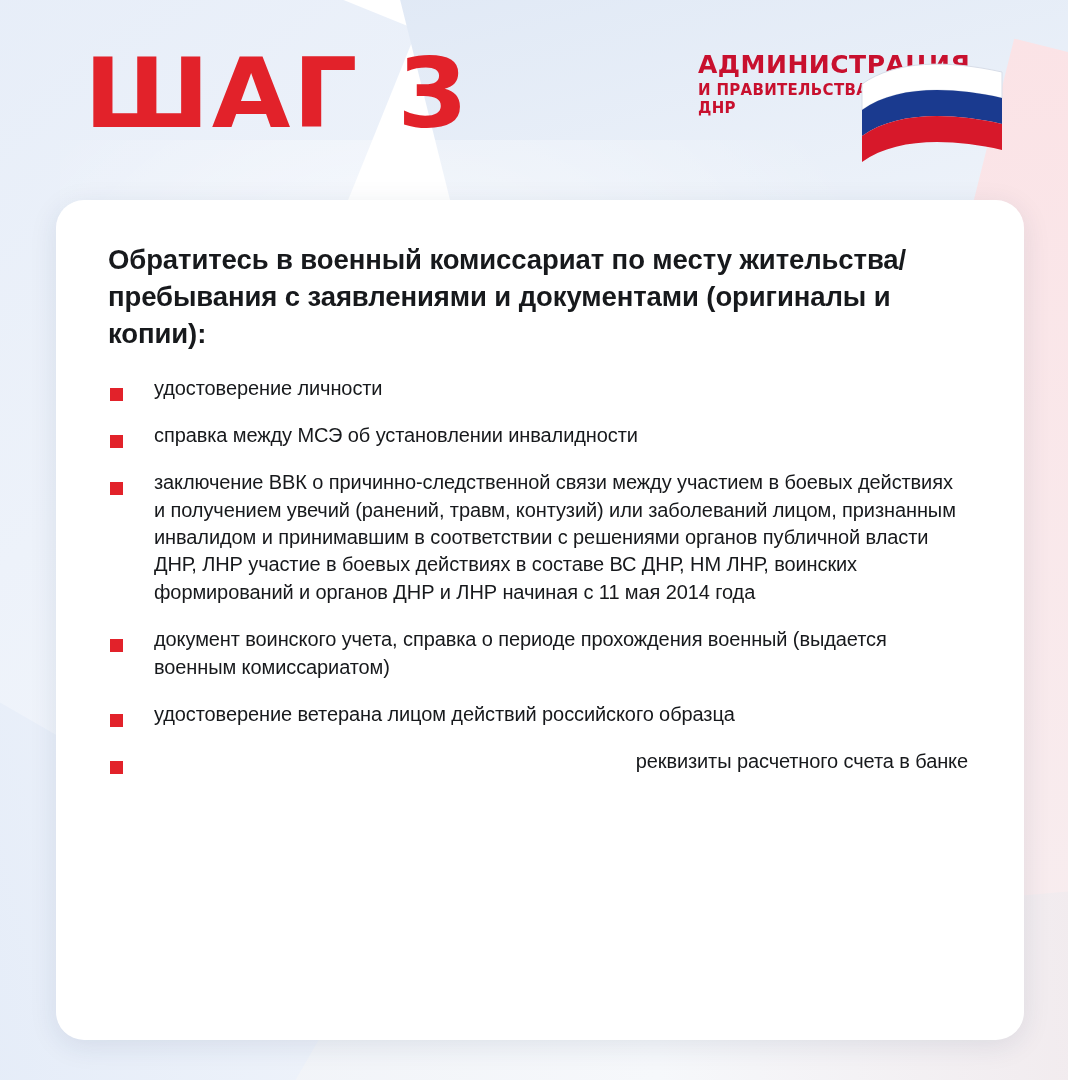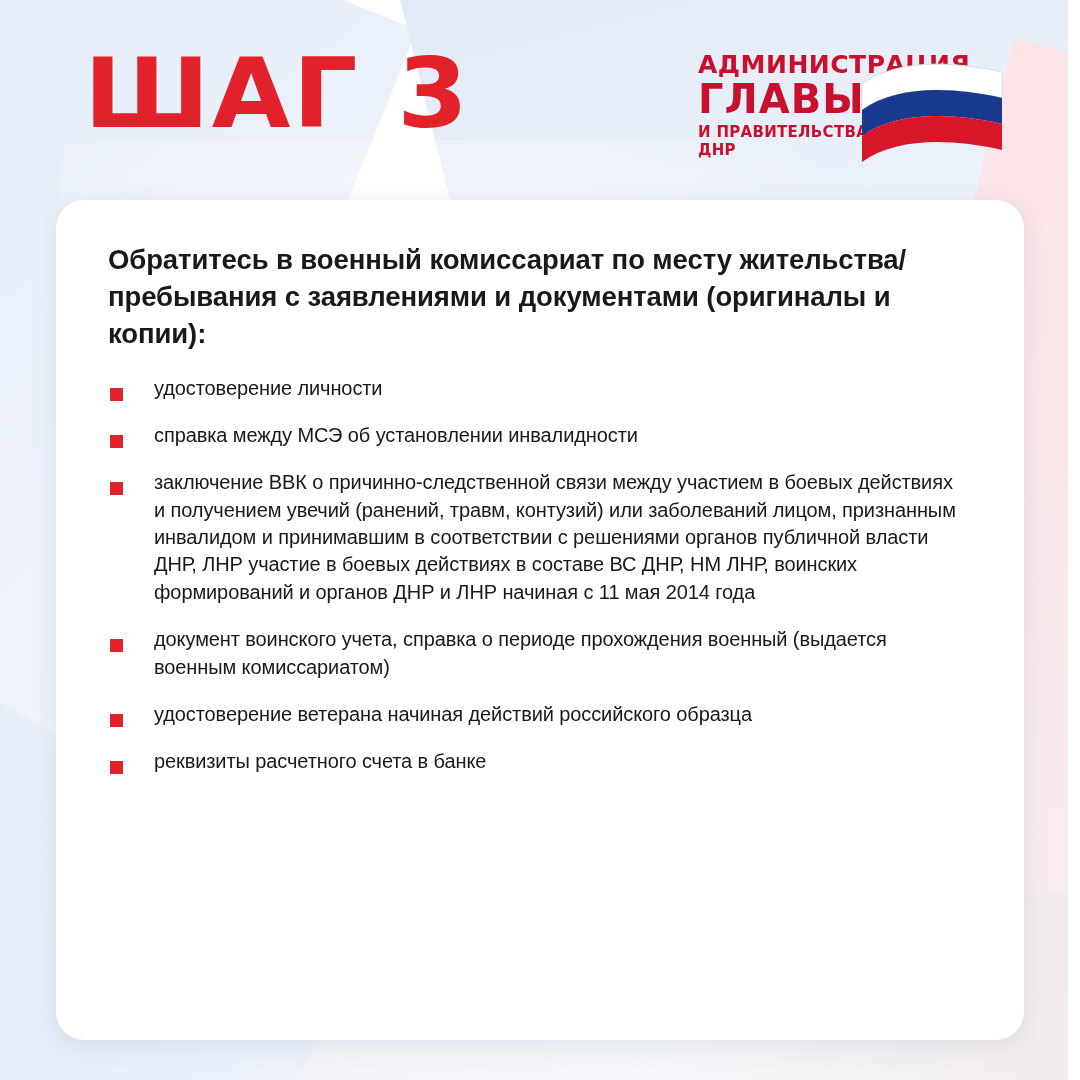--- a/index.html
+++ b/index.html
@@ -179,20 +179,21 @@
     position: relative;
     padding-left: 46px;
     margin-bottom: 20px;
     font-size: 20px;
     line-height: 1.37;
     color: #17191c;
     letter-spacing: -0.1px;
   }
   .bullet:last-child {
     margin-bottom: 2px;
+    text-align: right;
   }
   .bullet-marker {
     position: absolute;
     left: 2px;
     top: 13px;
     width: 13px;
     height: 13px;
     background: #e2222a;
   }
 </style>
@@ -209,21 +210,20 @@
     <div class="ribbon ribbon-grey-bottom"></div>
     <div class="ribbon ribbon-blue-bottomleft"></div>
     <div class="ribbon ribbon-soft-center"></div>
   </div>
 
   <div class="step-title">ШАГ 3</div>
 
   <div class="logo">
     <div class="logo-text">
       <div class="logo-line1">АДМИНИСТРАЦИЯ</div>
-      <div class="logo-line2">ГЛАВЫ</div>
       <div class="logo-line3">И ПРАВИТЕЛЬСТВА ДНР</div>
     </div>
     <svg class="logo-flag" viewBox="0 0 150 112">
       <path d="M6 26 C40 2, 92 2, 146 14 L146 40 C92 28, 40 28, 6 52 Z" fill="#ffffff" stroke="#d7dde8" stroke-width="1"></path>
       <path d="M6 52 C40 28, 92 28, 146 40 L146 66 C92 54, 40 54, 6 78 Z" fill="#1a3a8f"></path>
       <path d="M6 78 C40 54, 92 54, 146 66 L146 92 C92 80, 40 80, 6 104 Z" fill="#d7182a"></path>
     </svg>
   </div>
 
   <div class="card">
@@ -241,21 +241,21 @@
         <li class="bullet">
           <span class="bullet-marker"></span>
           <span>заключение ВВК о причинно-следственной связи между участием в боевых действиях и получением увечий (ранений, травм, контузий) или заболеваний лицом, признанным инвалидом и принимавшим в соответствии с решениями органов публичной власти ДНР, ЛНР участие в боевых действиях в составе ВС ДНР, НМ ЛНР, воинских формирований и органов ДНР и ЛНР начиная с 11 мая 2014 года</span>
         </li>
         <li class="bullet">
           <span class="bullet-marker"></span>
           <span>документ воинского учета, справка о периоде прохождения военный (выдается военным комиссариатом)</span>
         </li>
         <li class="bullet">
           <span class="bullet-marker"></span>
-          <span>удостоверение ветерана начиная действий российского образца</span>
+          <span>удостоверение ветерана лицом действий российского образца</span>
         </li>
         <li class="bullet">
           <span class="bullet-marker"></span>
           <span>реквизиты расчетного счета в банке</span>
         </li>
       </ul>
     </div>
   </div>
 
 </div>

